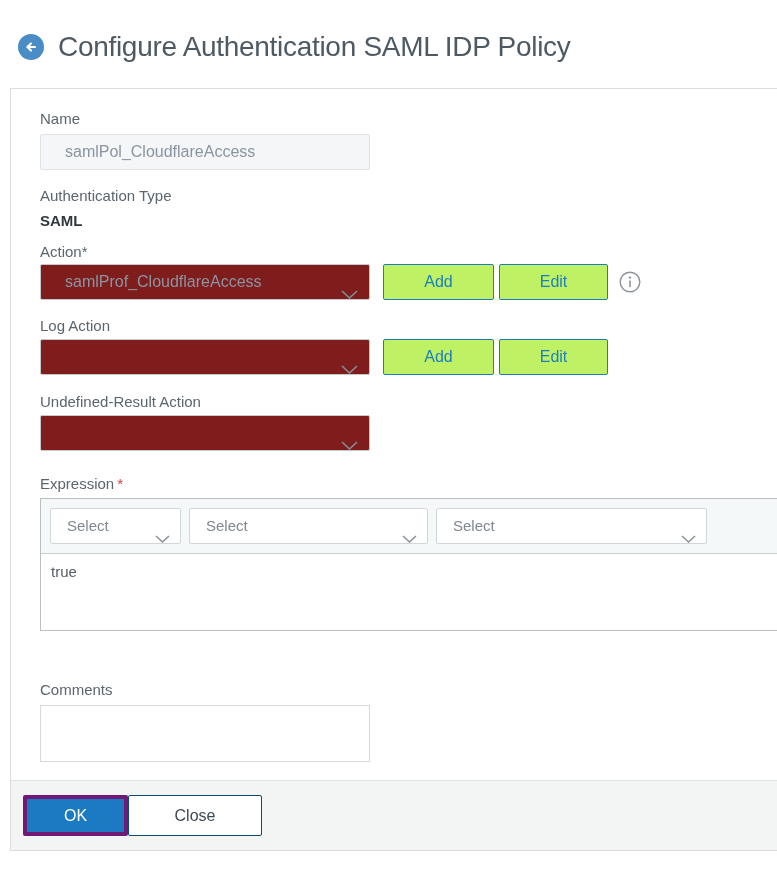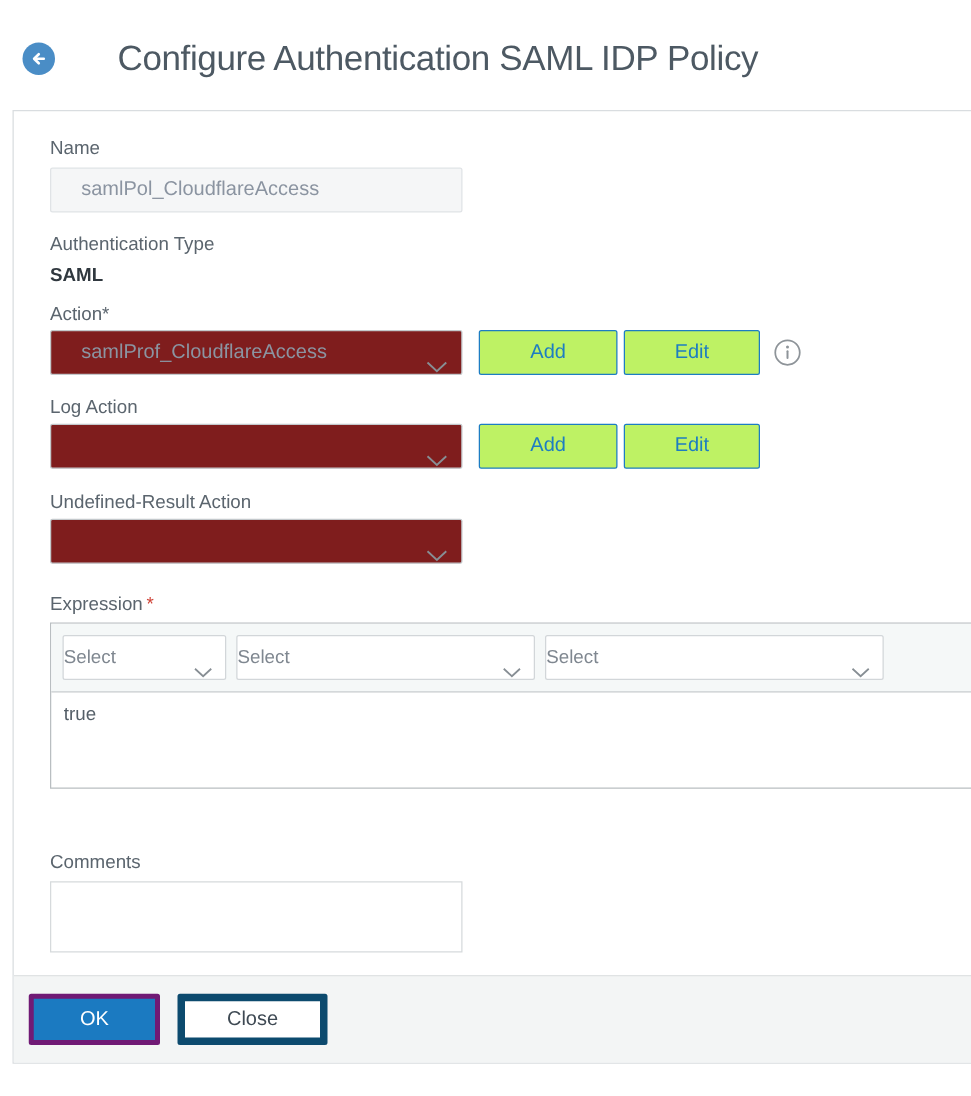--- a/index.html
+++ b/index.html
@@ -10,21 +10,20 @@
     overflow: hidden;
     position: relative;
   }
   
   .header {
     height: 88px;
     display: flex;
     align-items: center;
     padding-left: 18px;
     padding-top: 6px;
-    gap: 36px;
   }
   .back-btn {
     width: 26px; height: 26px;
     border-radius: 50%;
     background: #4a8dc6;
     display: flex; align-items: center; justify-content: center;
     flex: 0 0 auto;
     cursor: pointer;
   }
   .page-title {
@@ -128,20 +127,21 @@
   }
   .expr-select {
     position: relative;
     height: 36px;
     background: #ffffff;
     border: 1px solid #d2d6d9;
     border-radius: 2px;
     color: #7f8790;
     font-size: 15px;
     line-height: 34px;
+    padding-left: 16px;
     cursor: pointer;
     flex: 0 0 auto;
   }
   .expr-select .chev { position: absolute; right: 10px; top: 13px; }
   .expr-sel-1 { width: 131px; }
   .expr-sel-2 { width: 239px; }
   .expr-sel-3 { width: 271px; }
   .expr-text {
     height: 76px;
     padding: 9px 10px;
@@ -171,24 +171,23 @@
     width: 105px; height: 41px;
     background: #1b7ac1;
     border: 4px solid #701a75;
     border-radius: 2px;
     color: #ffffff;
     font-size: 16px;
     font-family: "Liberation Sans", sans-serif;
     cursor: pointer;
   }
   .btn-secondary {
-    width: 120px; height: 41px;
-    margin-left: 14px;
-    background: #ffffff;
-    border: 6px solid #0c4a6e;
+    width: 134px; height: 41px;
+    background: #ffffff;
+    border: 1px solid #0c4a6e;
     border-radius: 2px;
     color: #3e4953;
     font-size: 16px;
     font-family: "Liberation Sans", sans-serif;
     cursor: pointer;
   }
 </style>
 </head>
 <body>
 

